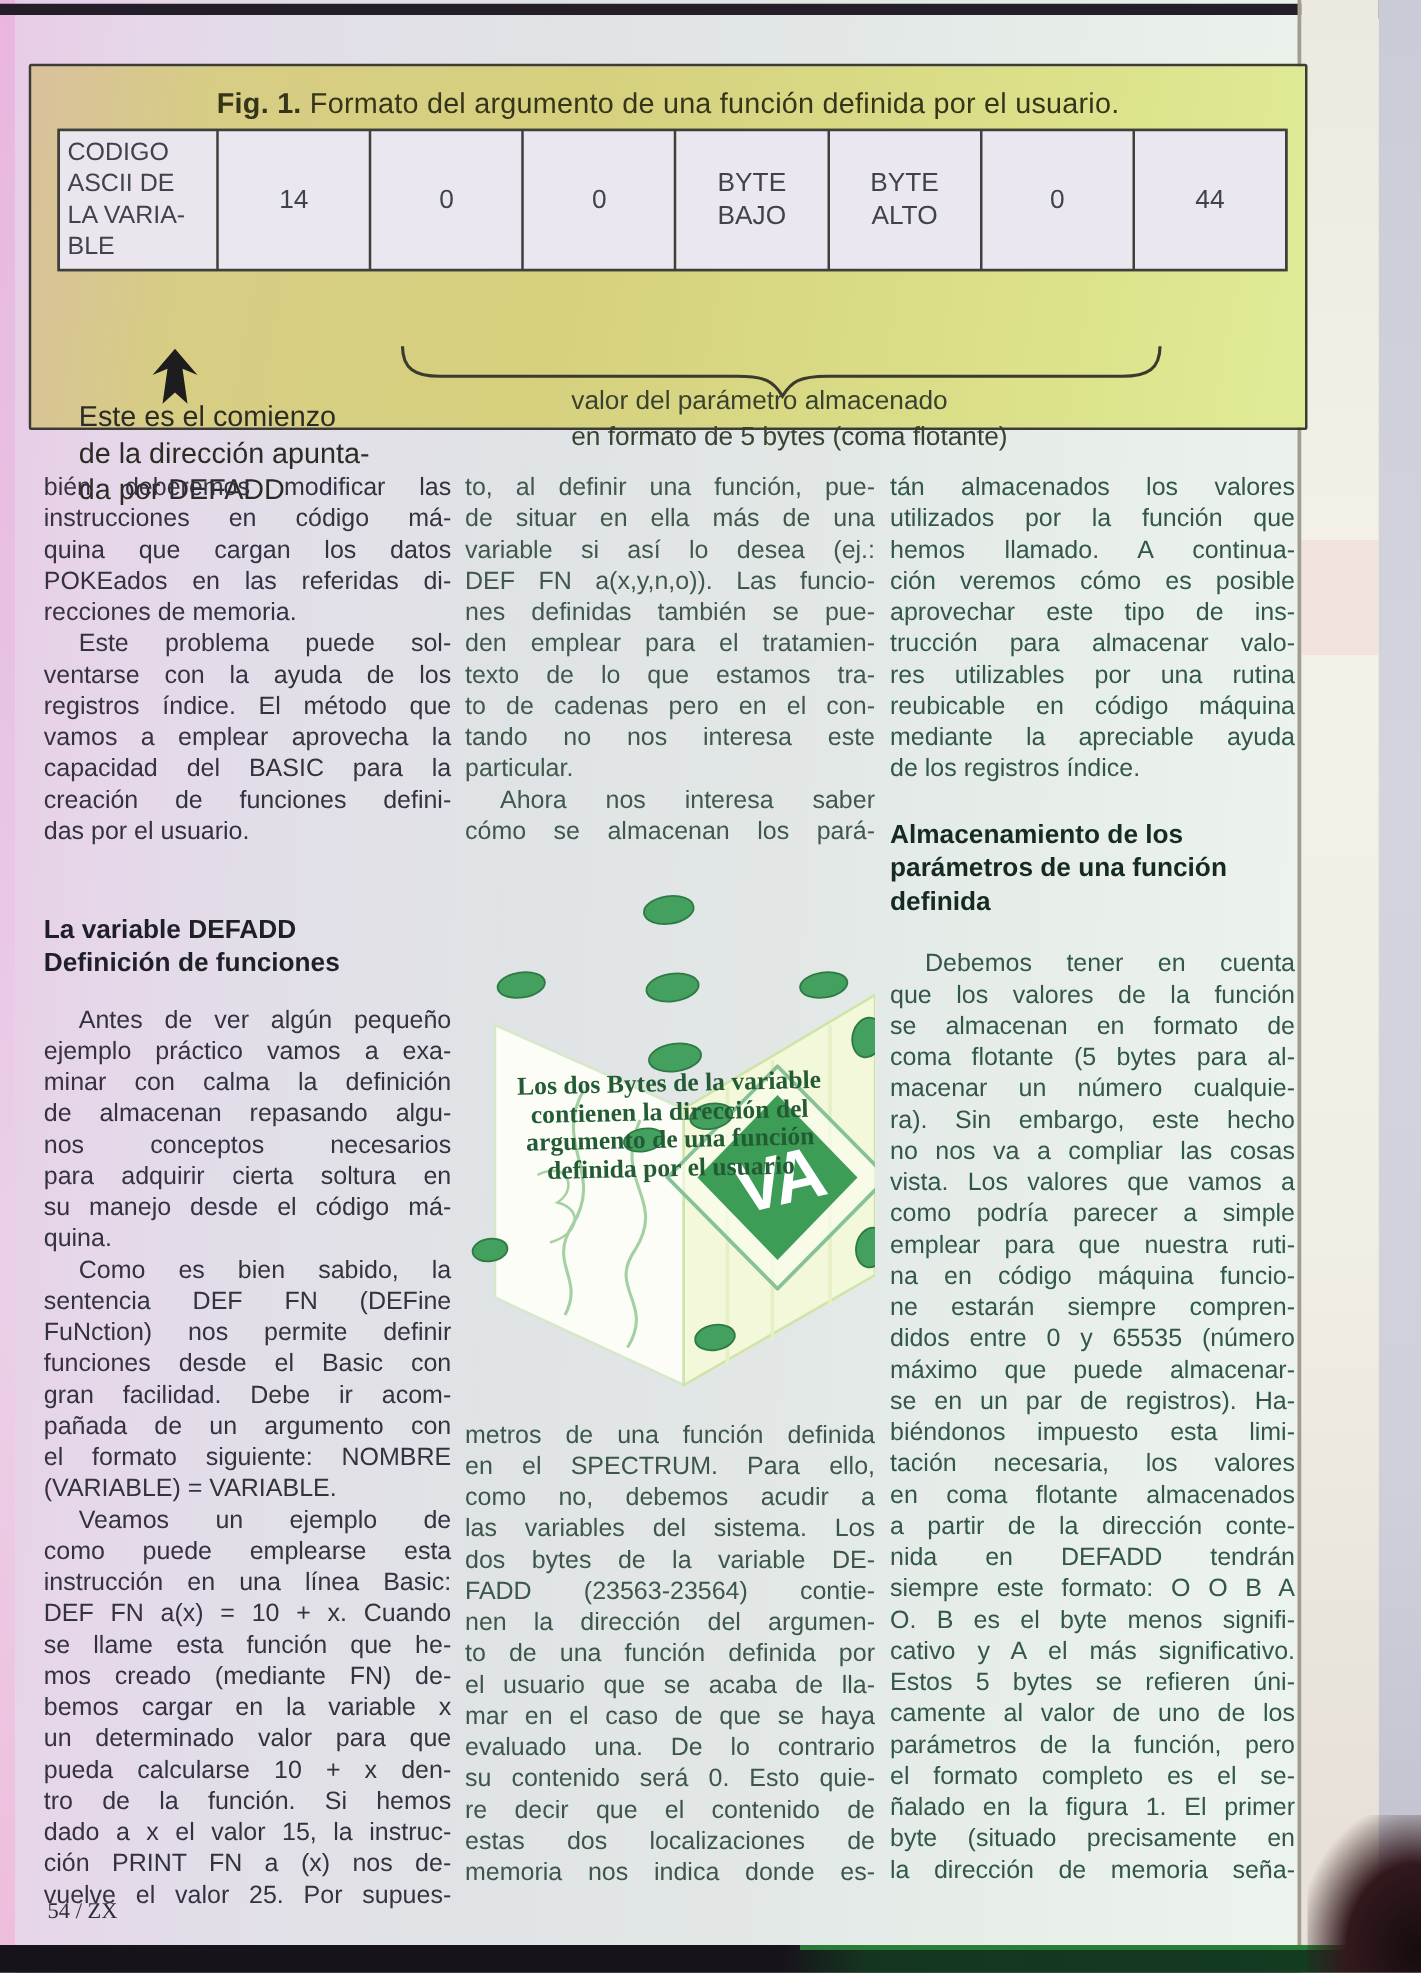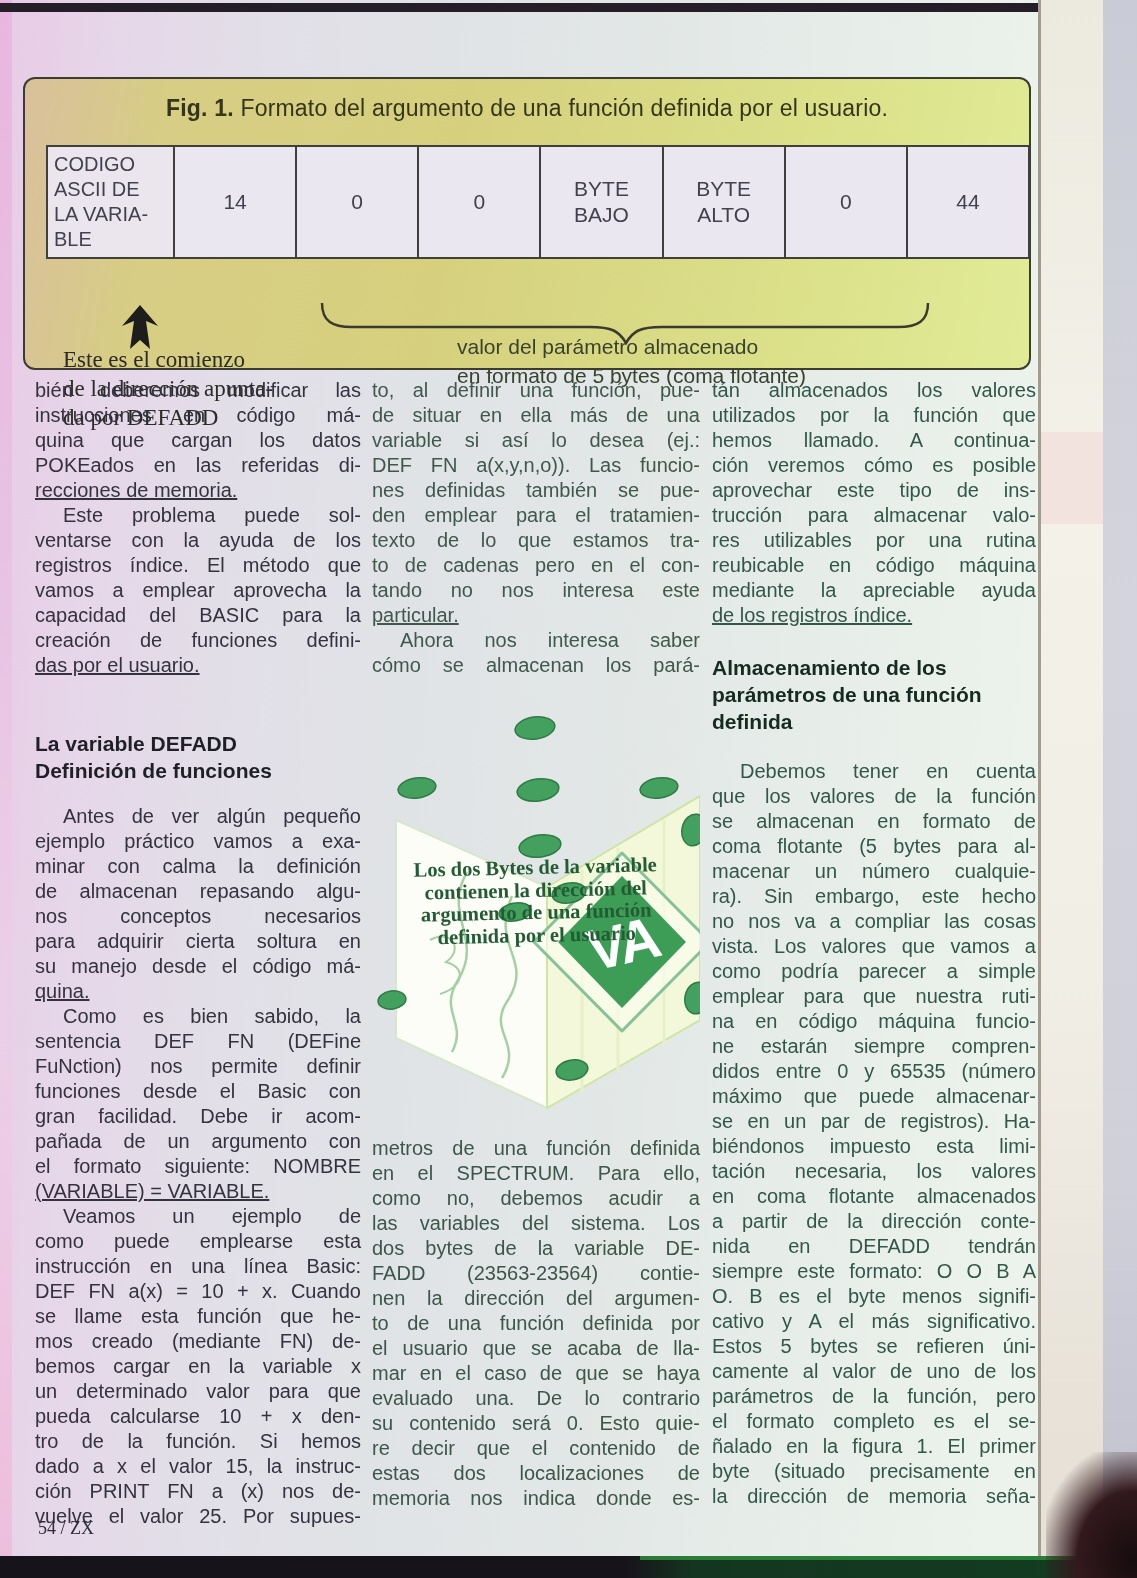--- a/index.html
+++ b/index.html
@@ -17,46 +17,46 @@
   .right-band-pink{position:absolute;left:1041px;top:432px;width:62px;height:92px;background:#f3dcda;opacity:.65;}
   .right-strip2{position:absolute;left:1103px;top:0;width:34px;height:1578px;
         background:linear-gradient(180deg,#c9ccd6,#d4d4de 40%,#cfd0da 75%,#bfc0cc 100%);}
   .corner-shadow{position:absolute;left:1046px;top:1452px;width:91px;height:126px;
         background:radial-gradient(ellipse at 95% 85%, #160c0e 0%, #33191d 45%, rgba(60,40,44,0) 78%);}
   .bottom-strip{position:absolute;left:0;top:1556px;width:1137px;height:22px;
         background:linear-gradient(90deg,#17131b 0%,#17131b 55%,#143620 61%,#123d21 100%);}
   .bottom-green-line{position:absolute;left:640px;top:1556px;width:497px;height:4px;background:#2f8a3c;opacity:.85;}
 
   
-  .figure-box{position:absolute;left:23px;top:77px;width:1004px;height:289px;
-        border:2px solid #3c3c32;border-radius:12px;
-        background:linear-gradient(100deg,#d9c09c 0%,#d7cd84 14%,#d6d07e 42%,#dbe089 76%,#e1eb97 100%);}
+  .figure-box{position:absolute;left:23px;top:51px;width:1004px;height:289px;
+        border:2px solid #3c3c32;border-radius:2px;
+        background:linear-gradient(100deg,#d9c09c 0%,#d7cd84 14%,#d6d07e 42%,#dbe089 76%,#e1eb97 100%);padding-left:15px;}
   .fig-title{position:absolute;left:0;top:16px;width:100%;text-align:center;
         font-size:23px;color:#35351a;letter-spacing:.2px;}
   .fig-title .b{font-weight:bold;}
   .fig-table{position:absolute;left:21px;top:50px;width:980px;height:110px;
         display:grid;grid-template-columns:125px repeat(7,1fr);
-        background:#3f3f3c;gap:2px;border:2px solid #3f3f3c;margin-top:16px;}
+        background:#3f3f3c;gap:2px;border:2px solid #3f3f3c;}
   .cell{background:#eae7f0;display:flex;align-items:center;justify-content:center;
         font-size:21px;line-height:26px;color:#42424e;text-align:center;white-space:pre-line;}
   .cell:first-child{justify-content:flex-start;align-items:flex-start;text-align:left;
         padding:5px 4px 0 6px;font-size:20px;line-height:25px;background:#ebe6ee;}
   .arrow-icon{position:absolute;left:95px;top:226px;}
-  .pointer-note{position:absolute;left:38px;top:266px;font-size:23px;line-height:29px;color:#2c2c26;font-family:Liberation Serif, serif;}
+  .pointer-note{position:absolute;left:38px;top:266px;font-size:23px;line-height:29px;color:#2c2c26;}
   .brace-icon{position:absolute;left:293px;top:222px;}
   .brace-note{position:absolute;left:432px;top:253px;font-size:21px;line-height:29px;color:#38422e;}
 
   
   .col{position:absolute;top:378px;font-size:20px;line-height:25px;}
   .col1{left:35px;width:326px;color:#34323f;}
   .col2a{left:372px;width:328px;color:#40584c;}
   .col2b{left:372px;top:1136px;width:328px;color:#3c564a;}
   .col3{left:712px;width:324px;color:#32574a;}
   .line{text-align:justify;text-align-last:justify;}
-  .line.last{text-align-last:left;text-decoration:underline;}
+  .line.last{text-align-last:left;}
   .para.indent .line:first-child{text-indent:28px;}
   .heading{font-weight:bold;font-size:21px;line-height:27px;}
   .col1 .heading{margin:52px 0 20px;color:#1f1f28;}
   .col3 .heading{margin:26px 0 24px;color:#152a20;}
 
   
   .art{position:absolute;left:372px;top:690px;width:328px;height:440px;}
   .art svg{position:absolute;left:0;top:0;}
   .art-caption{position:absolute;left:0;top:166px;width:100%;text-align:center;
         transform:rotate(-1.3deg);

